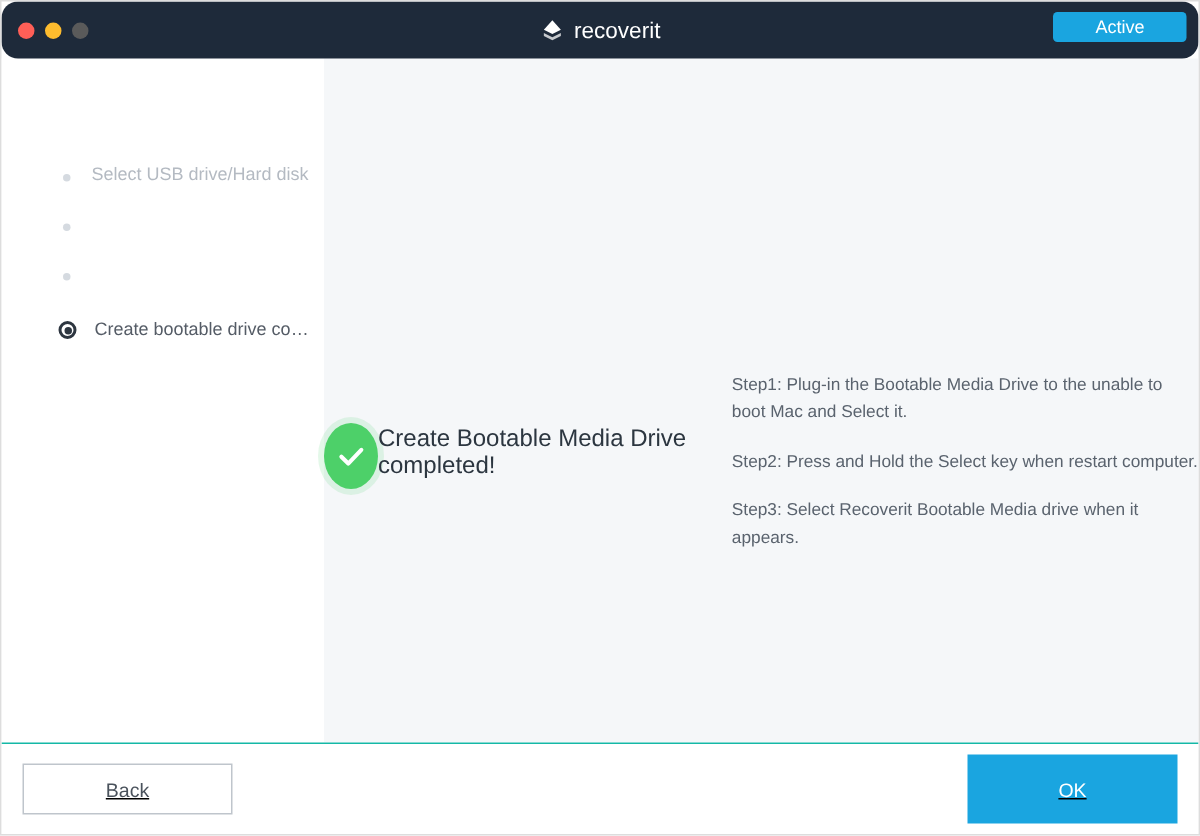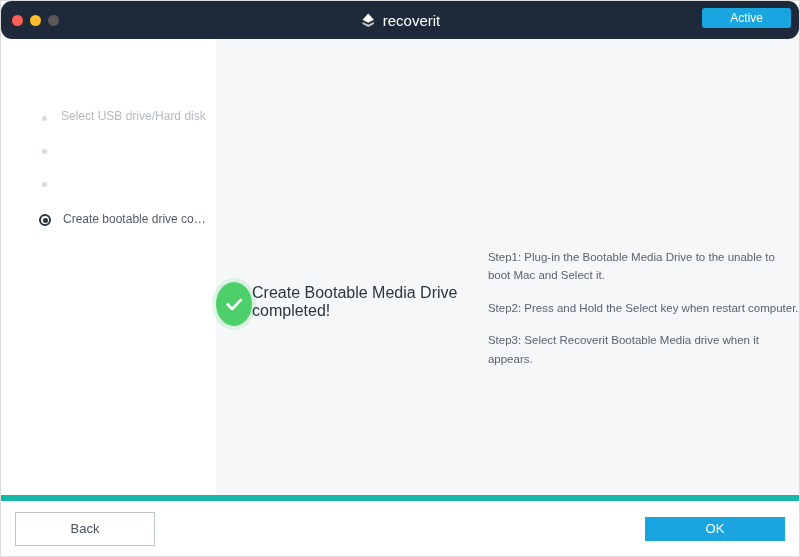--- a/index.html
+++ b/index.html
@@ -155,39 +155,40 @@
     }
     .instructions p {
       margin-bottom: 14px;
     }
     .footer {
       position: absolute;
       bottom: 0;
       left: 0;
       right: 0;
       height: 61px;
-      border-top: 6px solid #14b8a6;
+      border-top: 1px solid #14b8a6;
       background: #fff;
       display: flex;
       align-items: center;
       justify-content: space-between;
       padding: 0 14px;
+      text-decoration: underline;
     }
     .btn-back {
       width: 140px;
       height: 34px;
       border: 1px solid #bfc5cc;
       background: #fff;
       color: #4a525c;
       font-size: 13px;
       cursor: pointer;
     }
     .btn-ok {
       width: 140px;
-      height: 24px;
+      height: 46px;
       border: none;
       background: #1aa5e0;
       color: #fff;
       font-size: 13px;
       font-weight: 500;
       cursor: pointer;
     }
   </style>
 </head>
 <body>

